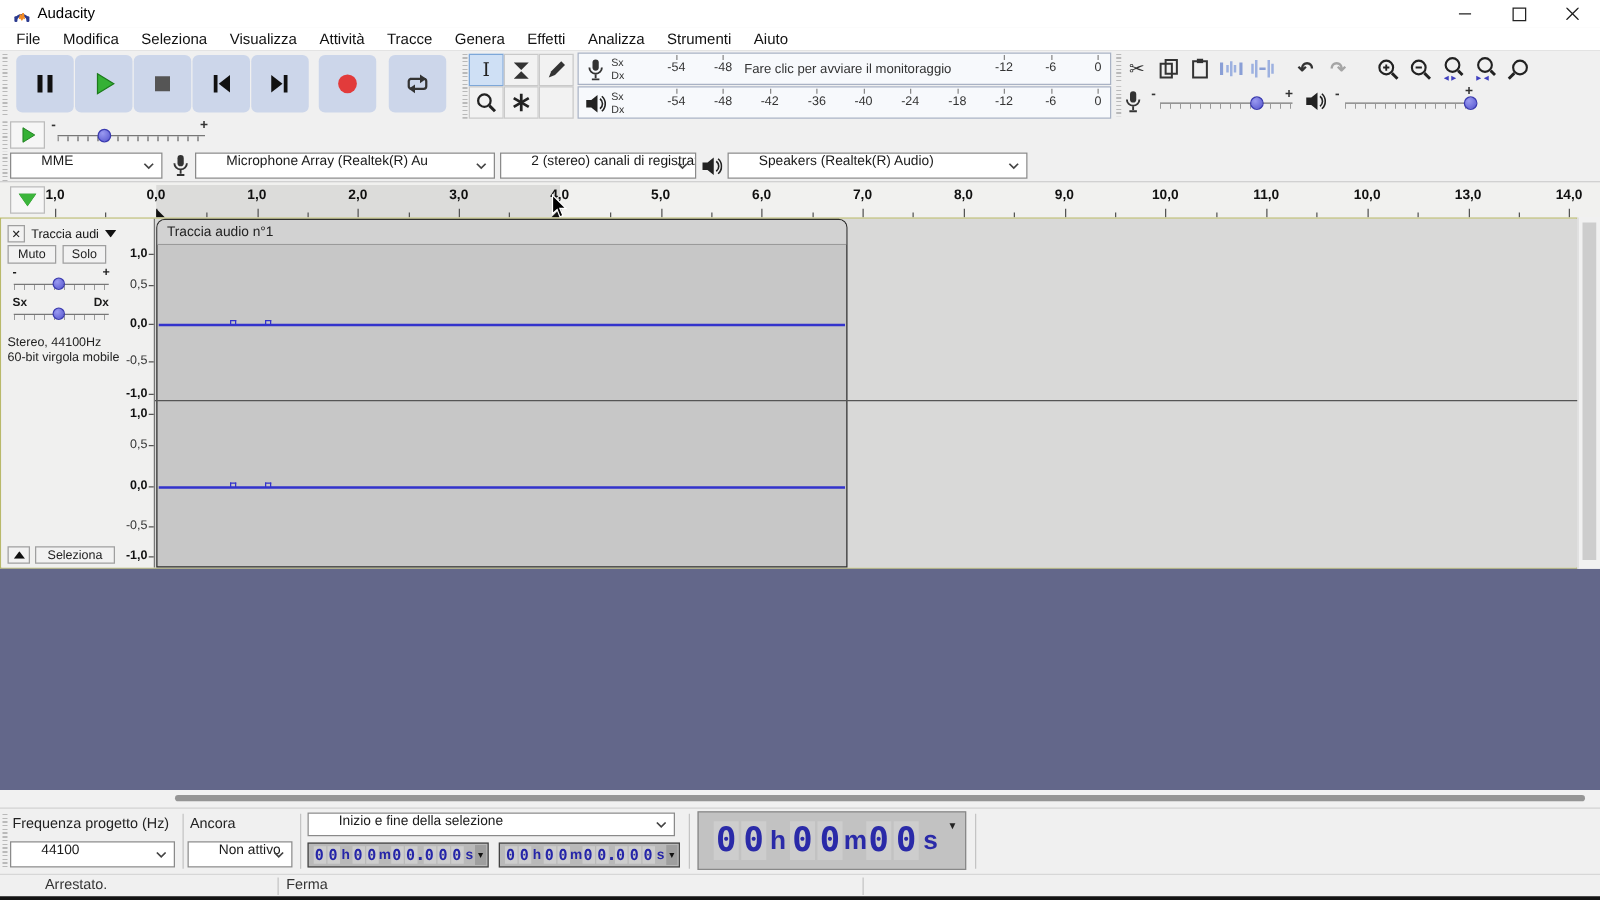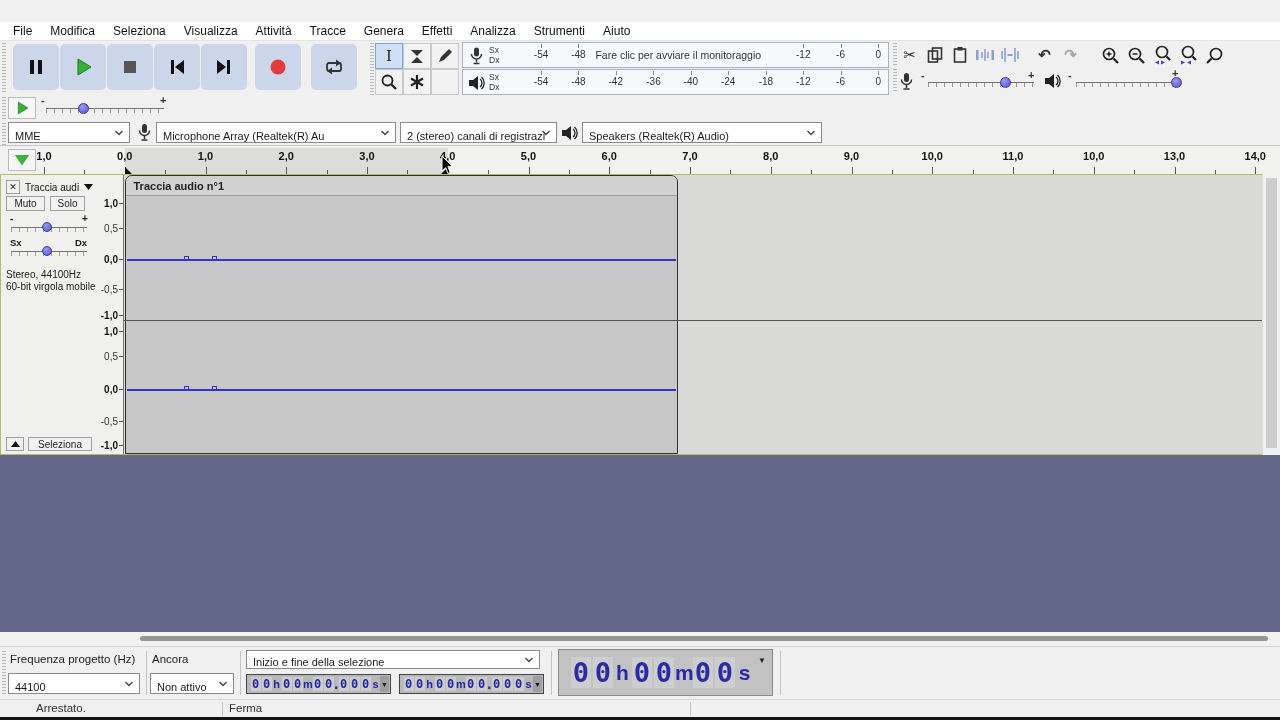--- a/index.html
+++ b/index.html
@@ -27,42 +27,42 @@
   .mlabel{position:absolute;top:5px;transform:translateX(-50%);font-size:10px;color:#333;}
   .mtick{position:absolute;top:0;width:1px;height:4px;background:#888;}
   .mmsg{position:absolute;top:5px;left:46%;transform:translateX(-50%);font-size:10.5px;color:#333;white-space:nowrap;}
   .ebtn{position:absolute;width:25px;height:24px;display:flex;align-items:center;justify-content:center;}
   .slider-line{position:absolute;height:1px;background:#777;}
   .slider-ticks{position:absolute;height:4px;background:repeating-linear-gradient(to right,#9a9a9a 0 1px,transparent 1px 8px);}
   .thumb{position:absolute;width:11px;height:11px;border-radius:50%;background:radial-gradient(circle at 35% 30%,#9a9af0,#5555cf);border:1px solid #3a3ab0;box-sizing:border-box;}
   .pm{position:absolute;font-size:11px;color:#333;font-weight:700;}
   .glyph{font-size:15px;color:#333;}
   
-  .drop{position:absolute;height:21px;background:#fff;border:1px solid #8a8a8a;box-sizing:border-box;font-size:11px;display:flex;align-items:flex-end;padding:0 18px 0 6px;white-space:nowrap;overflow:hidden;}
+  .drop{position:absolute;height:21px;background:#fff;border:1px solid #8a8a8a;box-sizing:border-box;font-size:11px;display:flex;align-items:flex-start;padding:0 18px 0 24px;white-space:nowrap;overflow:hidden;}
   .chev{position:absolute;right:5px;top:50%;transform:translateY(-50%);}
   
   #ruler{left:0;top:146px;width:1280px;height:28px;background:#f1f1ef;}
   #ruler-band{position:absolute;left:125px;top:2px;width:323px;height:26px;background:#dcdcda;}
   .rlabel{position:absolute;top:4px;transform:translateX(-50%);font-size:11px;font-weight:700;color:#111;}
   .rtick{position:absolute;bottom:0;width:1px;background:#555;}
   .rtick.major{height:7px;} .rtick.minor{height:4px;}
   .band-tri-l{position:absolute;bottom:0;left:125px;width:0;height:0;border-bottom:7px solid #111;border-right:7px solid transparent;}
   .band-tri-r{position:absolute;bottom:0;left:441px;width:0;height:0;border-bottom:7px solid #111;border-left:7px solid transparent;}
   #pin-btn{position:absolute;left:8px;top:3px;width:28px;height:22px;background:#f6f6f6;border:1px solid #bbb;box-sizing:border-box;display:flex;align-items:center;justify-content:center;}
   .tri-down{width:0;height:0;border-left:7px solid transparent;border-right:7px solid transparent;border-top:10px solid #3cb53c;filter:drop-shadow(0 0 0.5px #1c7a1c);}
   
   #track{left:0;top:174px;width:1262px;height:281px;background:#f0f0ef;border:1px solid #b9b96a;box-sizing:border-box;}
   #tcp{position:absolute;left:0;top:0;width:95px;height:279px;background:#f0f0ef;}
   .tcp-btn{position:absolute;font-size:10px;background:#f2f2f2;border:1px solid #9f9f9f;box-sizing:border-box;display:flex;align-items:center;justify-content:center;color:#222;}
   #vruler{position:absolute;left:95px;top:0;width:28px;height:279px;background:#f0f0ef;border-right:1px solid #777;box-sizing:border-box;}
   .vlabel{position:absolute;right:5px;transform:translateY(-50%);font-size:10px;color:#333;}
   .vlabel.strong{font-weight:700;color:#111;}
   .vtick{position:absolute;right:0;width:4px;height:1px;background:#555;}
   #wave{position:absolute;left:123px;top:0;width:1139px;height:279px;background:#d9d9d8;}
-  #clip{position:absolute;left:0.5px;top:0;width:553px;height:279px;background:#c7c7c7;border:1px solid #2f2f2f;border-radius:7px 7px 0 0;box-sizing:border-box;font-weight:bold;}
+  #clip{position:absolute;left:0.5px;top:0;width:553px;height:279px;background:#c7c7c7;border:1px solid #2f2f2f;border-radius:7px 7px 0 0;box-sizing:border-box;}
   #clip-title{position:absolute;left:0;top:0;right:0;height:19px;background:#d2d2d2;border-bottom:1px solid #9a9a9a;border-radius:6px 6px 0 0;font-size:11px;display:flex;align-items:center;padding-left:8px;color:#222;}
   .zero-line{position:absolute;height:2px;background:#3333cc;}
   .blip{position:absolute;width:5px;height:4px;border-top:1px solid #3333cc;border-left:1px solid #3333cc;border-right:1px solid #3333cc;box-sizing:border-box;}
   #chan-sep{position:absolute;left:0;top:145px;width:1139px;height:1px;background:#555;}
   
   #vscroll{left:1262px;top:174px;width:18px;height:281px;background:#f1f1f1;border-left:1px solid #dcdcdc;box-sizing:border-box;}
   #vthumb{position:absolute;left:3px;top:4px;width:11px;height:270px;background:#cdcdcd;}
   #empty-area{left:0;top:455px;width:1280px;height:177px;background:#63678a;}
   #hscroll{left:0;top:632px;width:1280px;height:14px;background:#f1f1f1;}
   #hthumb{position:absolute;left:140px;top:4px;width:1128px;height:5px;background:#959595;border-radius:3px;}
@@ -81,20 +81,42 @@
   
   #statusbar{left:0;top:699px;width:1280px;height:18px;background:#f0f0f0;border-top:1px solid #d7d7d7;box-sizing:border-box;font-size:11.5px;color:#333;}
   #bottom-strip{left:0;top:717px;width:1280px;height:3px;background:#141414;}
   svg{display:block;}
 </style>
 </head>
 <body>
 
 <div id="app">
 
+  <div class="abs" id="titlebar">
+    <svg class="abs" style="left:10px;top:4px" width="15" height="15" viewBox="0 0 16 16">
+      <path d="M3 12 A5.5 5.5 0 0 1 13 12" stroke="#2b3a8f" stroke-width="2.2" fill="none"></path>
+      <rect x="1.6" y="9.5" width="2.6" height="5" rx="1" fill="#2b3a8f"></rect>
+      <rect x="11.8" y="9.5" width="2.6" height="5" rx="1" fill="#2b3a8f"></rect>
+      <path d="M6 12 L7 8 L8 13 L9 7 L10 12" stroke="#f08a24" stroke-width="1.4" fill="none"></path>
+    </svg>
+    <span class="abs" id="title-text">Audacity</span>
+    <div class="abs wbtn" id="btn-min">
+        <svg width="10" height="10" viewBox="0 0 10 10">
+          <line x1="0" y1="5" x2="10" y2="5" stroke="#222" stroke-width="1"></line>
+        </svg>
+      </div>
+    <div class="abs wbtn" id="btn-max">
+        <span class="maxbox"></span>
+      </div>
+    <div class="abs wbtn" id="btn-close">
+        <svg width="10" height="10" viewBox="0 0 10 10">
+          <path d="M0 0 L10 10 M10 0 L0 10" stroke="#222" stroke-width="1"></path>
+        </svg>
+      </div>
+  </div>
 
   <div class="abs" id="menubar">
       <span class="menu-item">File</span>
       <span class="menu-item">Modifica</span>
       <span class="menu-item">Seleziona</span>
       <span class="menu-item">Visualizza</span>
       <span class="menu-item">Attività</span>
       <span class="menu-item">Tracce</span>
       <span class="menu-item">Genera</span>
       <span class="menu-item">Effetti</span>

